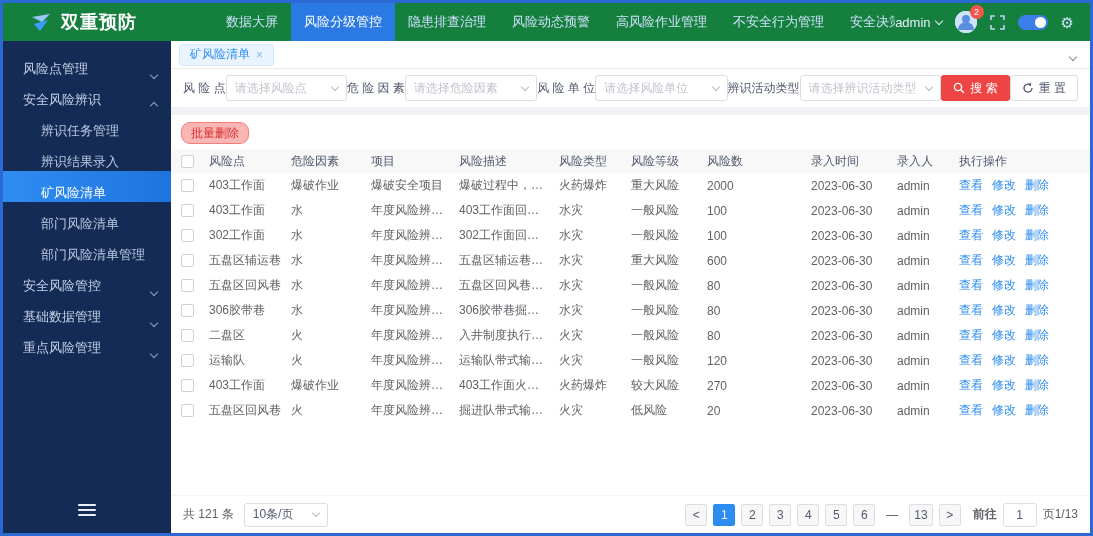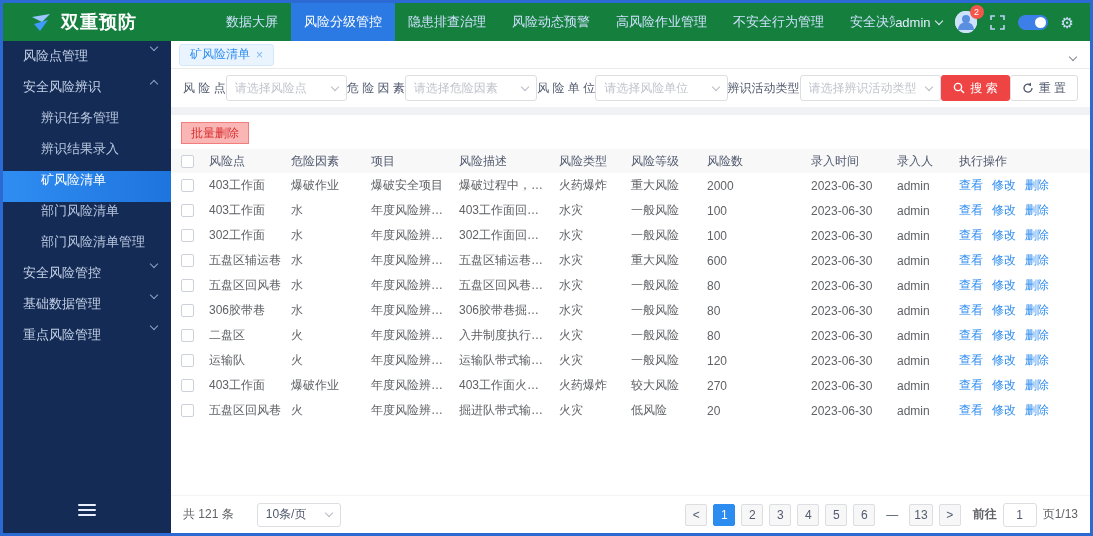--- a/index.html
+++ b/index.html
@@ -24,21 +24,21 @@
   .badge { position:absolute; top:-6px; right:-7px; min-width:14px; height:14px; border-radius:8px;
            background:#f5564b; color:#fff; font-size:9px; line-height:14px; text-align:center; padding:0 2px; }
   .toggle { width:30px; height:15px; border-radius:8px; background:#3d7fe8; position:relative; display:inline-block; cursor:pointer; }
   .toggle .knob { position:absolute; right:2px; top:2px; width:11px; height:11px; border-radius:50%; background:#fff; }
   .gear { font-size:15px; color:#cfe0ff; cursor:pointer; line-height:1; }
 
   
   .body { flex:1; display:flex; min-height:0; }
   .sidebar { width:168px; flex:0 0 168px; background:#142c55; display:flex; flex-direction:column; position:relative; }
   .side-menu { padding-top:6px; flex:1; }
-  .side-item { height:31px; display:flex; align-items:flex-start; font-size:13px; color:#c6d2e8; cursor:pointer; padding-right:14px; }
+  .side-item { height:31px; display:flex; align-items:flex-end; font-size:13px; color:#c6d2e8; cursor:pointer; padding-right:14px; }
   .side-item.group { padding-left:20px; justify-content:space-between; }
   .side-item.child { padding-left:38px; color:#b9c7e0; }
   .side-item.active { background:linear-gradient(90deg,#2f8df2,#1e74dd); color:#fff; }
   .side-item .chev { border-color:#8fa3c5; }
   .collapse-btn { height:34px; display:flex; align-items:center; justify-content:center; flex-direction:column; gap:3px; cursor:pointer; margin-bottom:6px; }
   .collapse-btn i { display:block; width:18px; height:2px; background:#e8f0ff; border-radius:1px; }
 
   .main { flex:1; display:flex; flex-direction:column; min-width:0; }
 
   
@@ -58,36 +58,36 @@
   .f-spacer { flex:1; }
   .btn { height:26px; border-radius:3px; font-size:12px; display:inline-flex; align-items:center; gap:5px;
          padding:0 11px; cursor:pointer; border:1px solid transparent; white-space:nowrap; }
   .btn-primary { background:#ef4444; color:#fff; }
   .btn-plain { background:#fff; border-color:#dcdee2; color:#515a6e; }
   .link { color:#2d8cf0; font-size:12px; display:inline-flex; align-items:center; gap:4px; cursor:pointer; white-space:nowrap; }
 
   
   .card { background:#fff; margin-top:8px; flex:1; display:flex; flex-direction:column; min-height:0; }
   .toolbar { padding:7px 10px 5px; }
-  .btn-danger { height:22px; padding:0 9px; font-size:12px; border-radius:0; background:#fab5b5;
+  .btn-danger { height:22px; padding:0 9px; font-size:12px; border-radius:9px; background:#fab5b5;
                 border:1px solid #f27d7d; color:#d92e2e; cursor:pointer; }
   .tbl { font-size:12px; color:#606266; }
   .trow { display:grid; grid-template-columns:28px 82px 80px 88px 100px 72px 76px 104px 86px 62px 1fr;
           align-items:center; height:25px; padding:0 10px; }
   .trow.head { background:#f8f8f9; color:#515a6e; height:24px; }
   .cell { white-space:nowrap; overflow:hidden; text-overflow:ellipsis; padding-right:8px; }
   .cb { width:13px; height:13px; border:1px solid #cdd1d9; border-radius:2px; background:#fff; cursor:pointer; }
   .ops { display:flex; gap:9px; }
   .ops .link { gap:0; }
   .tbl-spacer { flex:1; }
 
   
   .tfoot { height:38px; display:flex; align-items:center; padding:0 12px; font-size:12px; color:#606266;
            border-top:1px solid #f3f4f6; flex:0 0 38px; }
-  .total { margin-right:23px; white-space:nowrap; }
+  .total { margin-right:10px; white-space:nowrap; }
   .psize { width:84px; height:24px; }
   .pager { margin-left:auto; display:flex; align-items:center; gap:6px; }
   .pg { min-width:22px; height:22px; border:1px solid #dcdee2; background:#f7f7f8; border-radius:2px;
         display:inline-flex; align-items:center; justify-content:center; font-size:12px; color:#515a6e; cursor:pointer; padding:0 4px; }
   .pg.active { background:#2d8cf0; border-color:#2d8cf0; color:#fff; }
   .pg.ellipsis { border:none; background:transparent; cursor:default; }
   .jump-label { margin-left:6px; white-space:nowrap;font-weight:bold; }
   .jump-input { width:34px; height:24px; border:1px solid #dcdee2; border-radius:3px; text-align:center;
                 font-size:12px; color:#515a6e; font-family:inherit; }
   .ratio { white-space:nowrap; }

